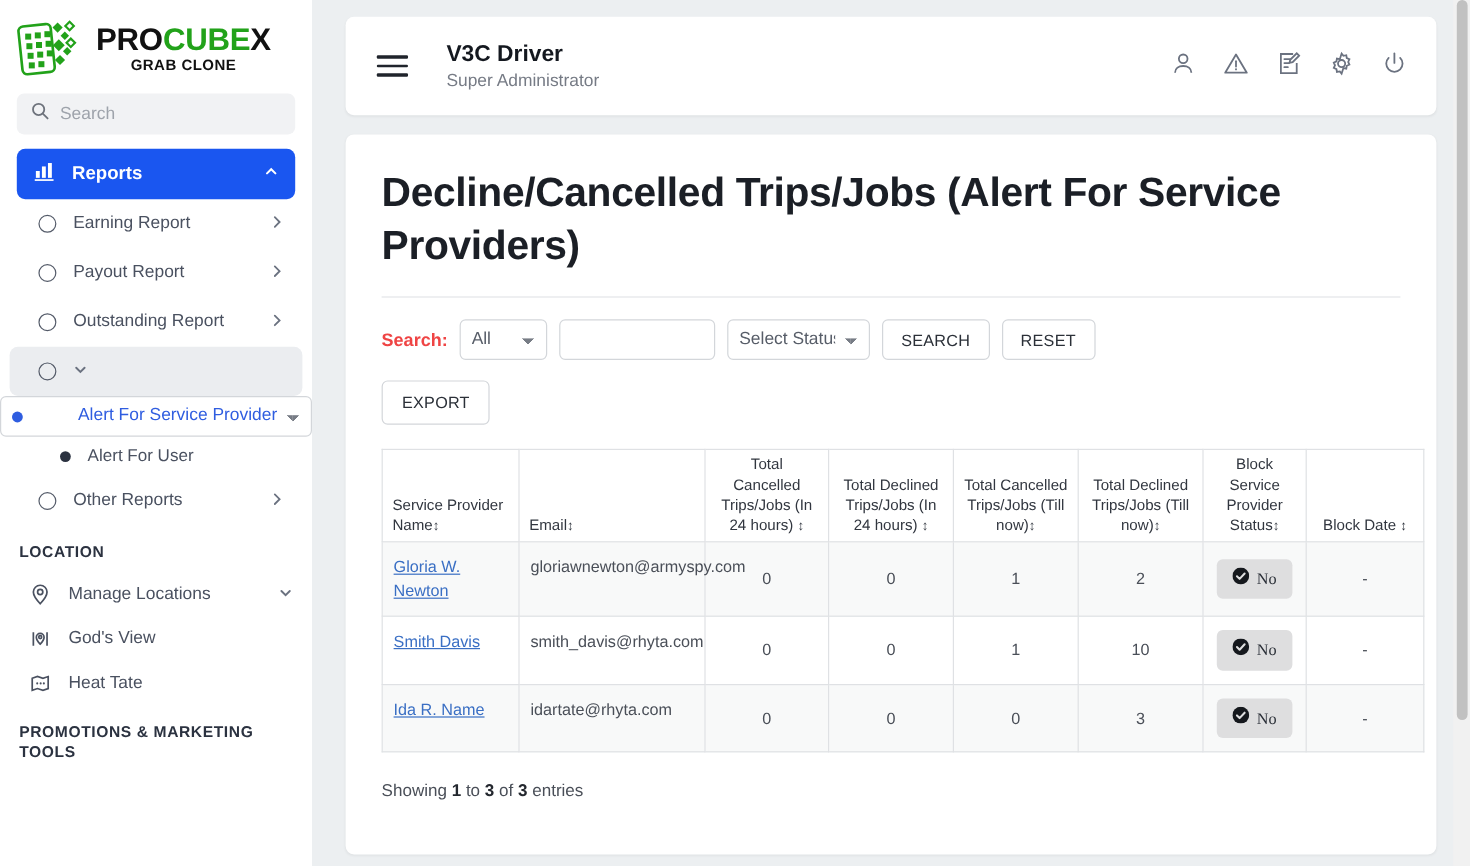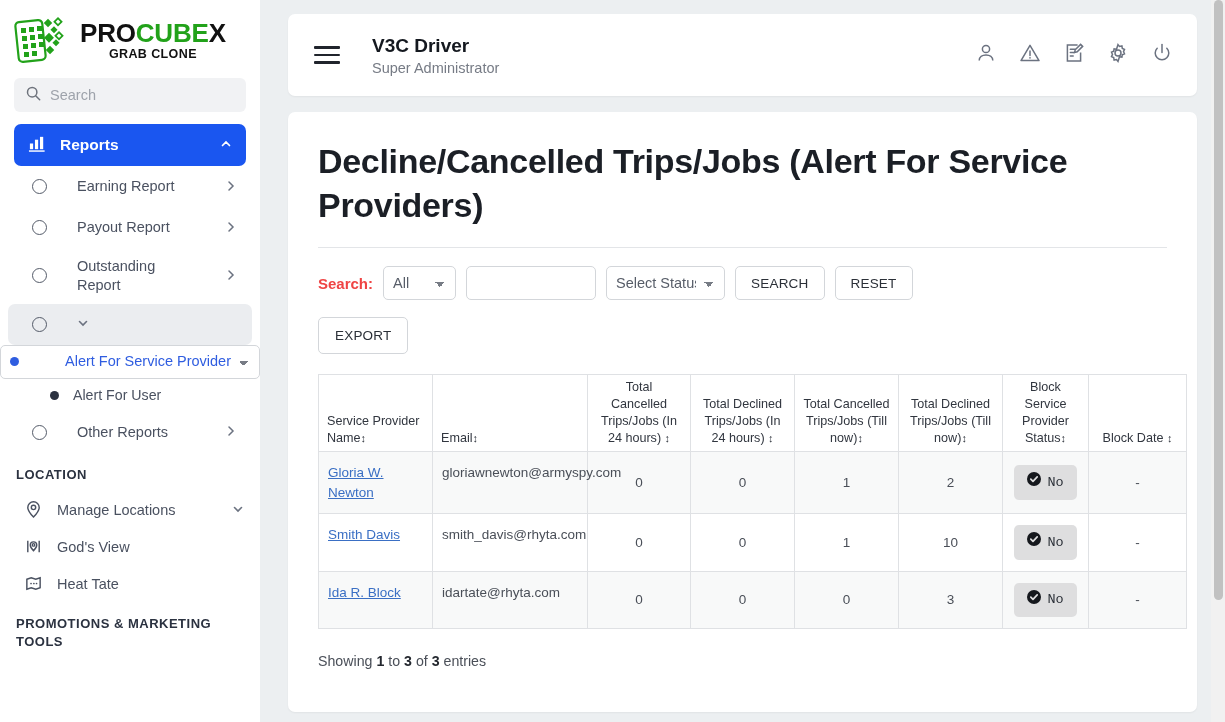--- a/index.html
+++ b/index.html
@@ -36,21 +36,21 @@
   .search-box .ph { color: #9ea3ab; font-size: 14.5px; }
 
   .nav-primary {
     margin: 0 14px; height: 42px; background: #1a56f0; border-radius: 7px;
     display: flex; align-items: center; padding: 0 14px; gap: 13px;
     color: #ffffff; cursor: pointer;
   }
   .nav-primary .lbl { font-size: 15.5px; font-weight: bold; flex: 1; }
 
   .nav-item {
-    display: flex; align-items: center; gap: 30px;
+    display: flex; align-items: center; gap: 14px;
     padding: 9px 16px 9px 24px; margin: 0 8px; border-radius: 7px;
     color: #4a5160; font-size: 14.5px; cursor: pointer; min-height: 41px;
   }
   .nav-item.active-group { background: #ebedf0; }
   .nav-item .ring {
     width: 15px; height: 15px; border: 1.7px solid #545b69;
     border-radius: 50%; flex: 0 0 15px;
   }
   .nav-item .lbl { flex: 1; line-height: 1.3; }
   .nav-item .chev { color: #6b7280; font-size: 11px; }
@@ -144,21 +144,21 @@
     padding: 11px 9px; vertical-align: top; line-height: 1.45;
   }
   tbody tr:nth-child(odd) td { background: #f8f9f9; }
   tbody tr:nth-child(even) td { background: #ffffff; }
   td.ctr { text-align: center; vertical-align: middle; }
   td a { color: #3a6fc4; text-decoration: underline; cursor: pointer; }
   .blockbtn {
     display: inline-flex; align-items: center; gap: 6px;
     background: #dededf; border: none; border-radius: 5px;
     padding: 7px 13px; font-size: 13.5px; color: #2b3038; cursor: pointer;
-    font-family: Liberation Mono, monospace;
+    font-family: Liberation Serif, serif;
   }
   .showing { margin-top: 24px; font-size: 14.2px; color: #4a4f58; }
   .showing b { color: #24282f; }
 
   
   .vscroll { position: absolute; right: 0; top: 0; width: 14px; height: 722px; background: #f1f1f1; }
   .vscroll .thumb { position: absolute; right: 2px; top: 0; width: 9px; height: 600px; background: #c1c1c1; border-radius: 5px; }
 </style>
 </head>
 <body>
@@ -483,21 +483,21 @@
                       <circle cx="7" cy="7" r="7" fill="#15181d"></circle>
                       <polyline points="3.8,7.2 6,9.4 10.2,4.9" fill="none" stroke="#dededf" stroke-width="1.7" stroke-linecap="round" stroke-linejoin="round"></polyline>
                     </svg>
                 </span>
                 <span>No</span>
               </span>
             </td>
             <td class="ctr">-</td>
           </tr>
           <tr>
-            <td><a>Ida R. Block</a></td>
+            <td><a>Ida R. Name</a></td>
             <td>idartate@rhyta.com</td>
             <td class="ctr">0</td>
             <td class="ctr">0</td>
             <td class="ctr">0</td>
             <td class="ctr">3</td>
             <td class="ctr">
               <span class="blockbtn">
                 <span>
                   <svg width="14" height="14" viewBox="0 0 14 14">
                       <circle cx="7" cy="7" r="7" fill="#15181d"></circle>

